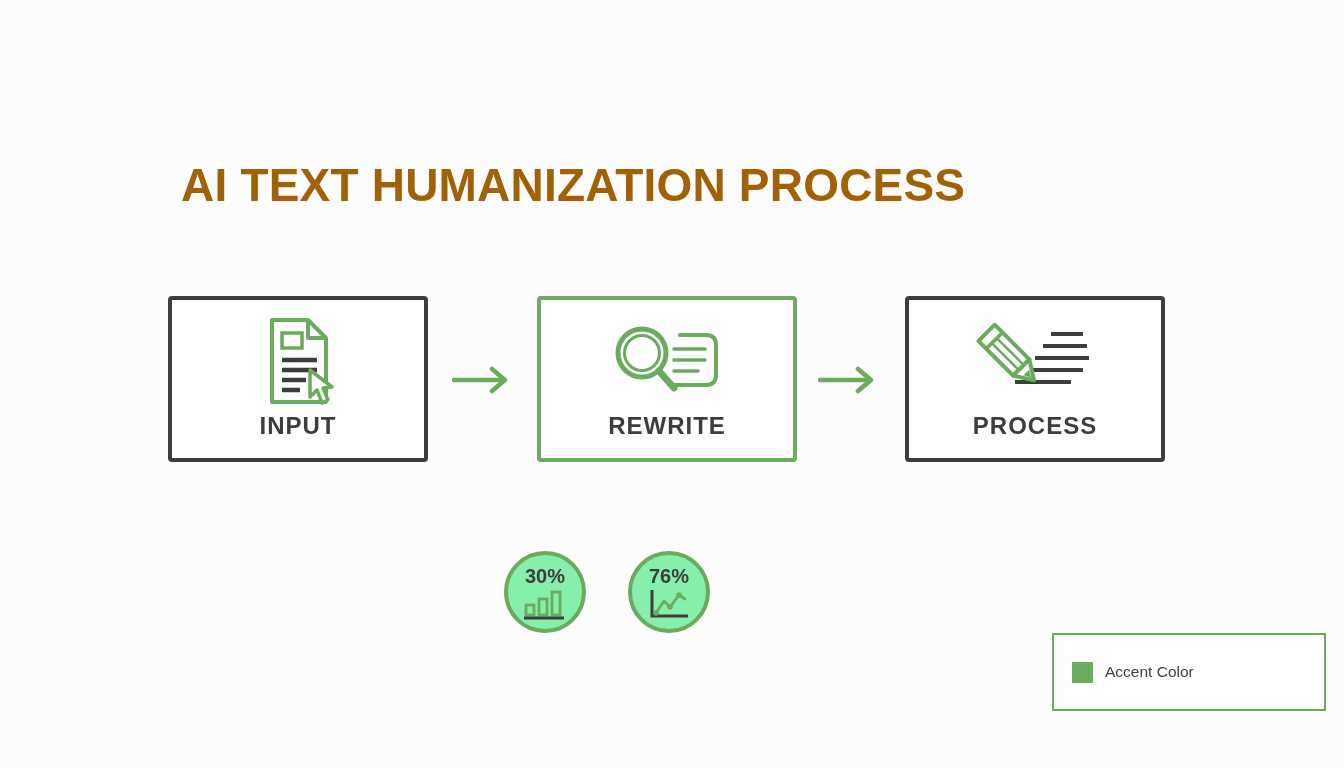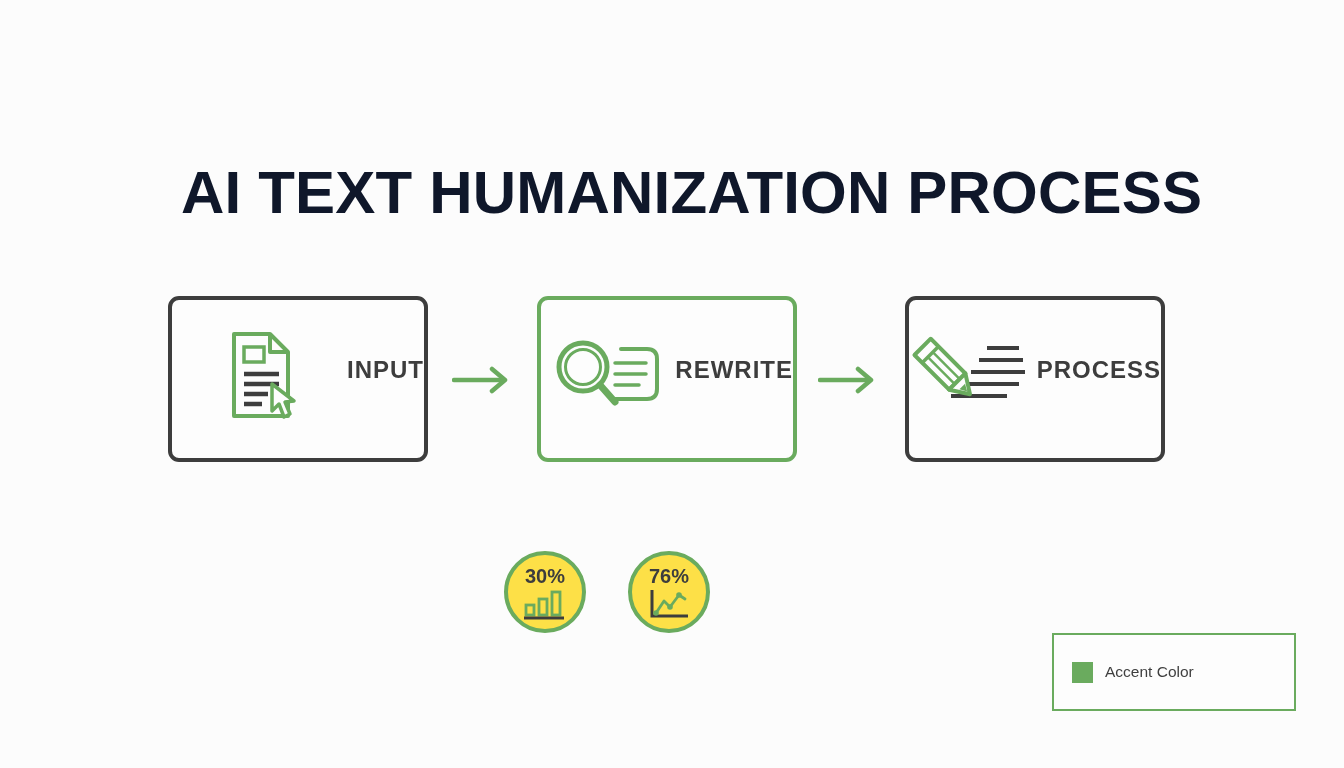--- a/index.html
+++ b/index.html
@@ -8,29 +8,29 @@
     font-family: "Liberation Sans", sans-serif;
     background: #fcfcfc;
     position: relative;
     overflow: hidden;
     color: #3d3d3d;
   }
   .canvas { position: absolute; inset: 0; }
 
   .title {
     position: absolute; left: 181px; top: 158px;
-    font-size: 60px; font-weight: bold; letter-spacing: 0.2px;
-    color: #0f172a; white-space: nowrap;
+    font-size: 46px; font-weight: bold; letter-spacing: 0.2px;
+    color: #a16207; white-space: nowrap;
   }
 
   .step-box {
     position: absolute; top: 296px; width: 260px; height: 166px;
-    border: 4.5px solid #3d3d3d; border-radius: 11px;
+    border: 4.5px solid #3d3d3d; border-radius: 4px;
     background: #fdfdfd;
-    display: flex; flex-direction: row; align-items: center; justify-content: flex-end;
+    display: flex; flex-direction: column; align-items: center; justify-content: flex-end;
     padding-bottom: 18px;
   }
   .step-box.accent { border-color: #6aab5e; }
   .step-box .icon-wrap {
     flex: 1; display: flex; align-items: center; justify-content: center;
     width: 100%; padding-top: 12px;
   }
   .step-label {
     font-size: 24px; font-weight: bold; letter-spacing: 1px; color: #3d3d3d;
   }
@@ -38,32 +38,32 @@
   #step-2 { left: 537px; }
   #step-3 { left: 905px; }
 
   .arrow { position: absolute; top: 366px; width: 62px; height: 28px; }
   #arrow-1 { left: 452px; }
   #arrow-2 { left: 818px; }
 
   .stat-circle {
     position: absolute; top: 551px; width: 82px; height: 82px;
     border: 4px solid #6aab5e; border-radius: 50%;
-    background: #fde047;
+    background: #86efac;
     display: flex; flex-direction: column; align-items: center; justify-content: center;
     gap: 2px; padding-top: 2px;
   }
   .stat-circle.dark { border-color: #454545; }
   #stat-1 { left: 504px; }
   #stat-2 { left: 628px; }
   #stat-3 { left: 752px; }
   .stat-value { font-size: 20px; font-weight: bold; color: #3d3d3d; line-height: 1; }
 
   .legend {
-    position: absolute; left: 1052px; top: 633px; width: 244px; height: 78px;
+    position: absolute; left: 1052px; top: 633px; width: 274px; height: 78px;
     border: 2px solid #6aab5e; background: #fdfdfd;
     display: flex; flex-direction: column; justify-content: center; gap: 7px;
     padding-left: 18px;
   }
   .legend-row { display: flex; align-items: center; gap: 12px; }
   .legend-swatch { width: 21px; height: 21px; display: inline-block; }
   .legend-label { font-size: 15.5px; color: #3f3f3f; white-space: nowrap; }
 </style>
 </head>
 <body>

